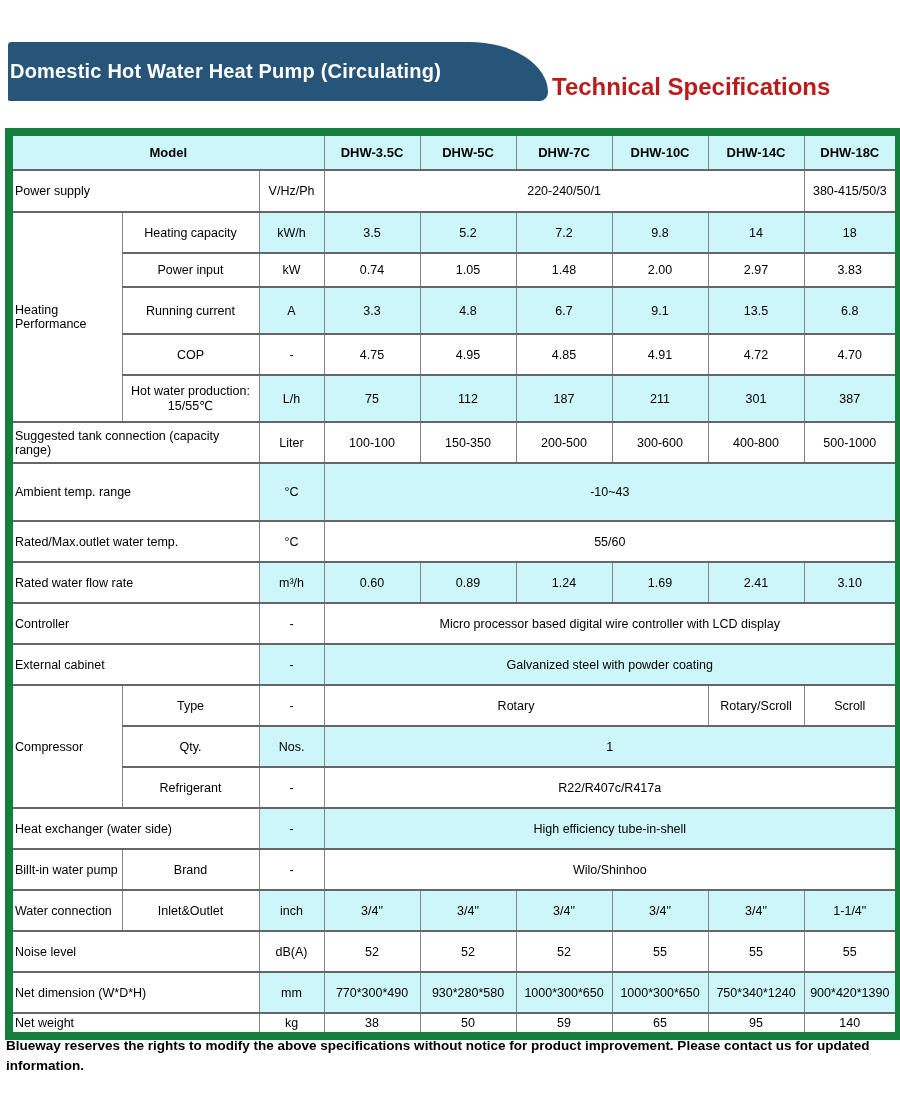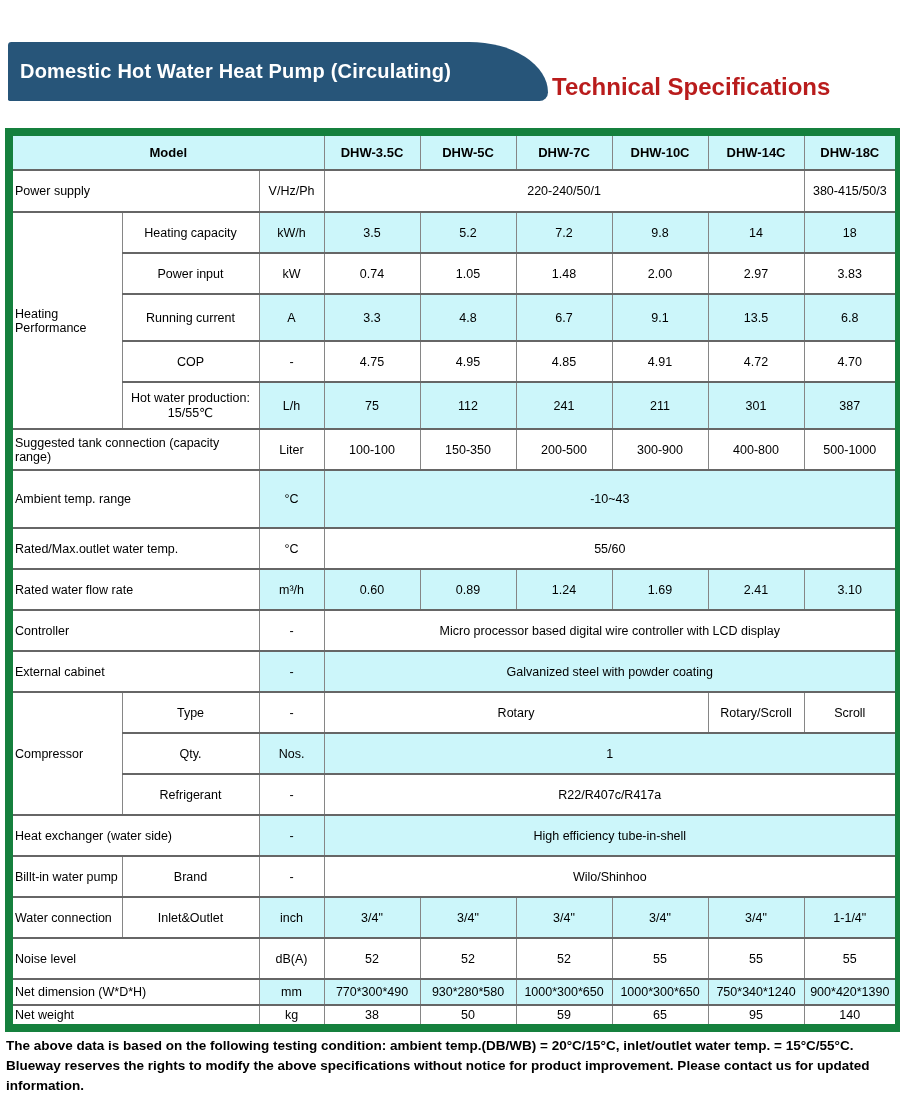--- a/index.html
+++ b/index.html
@@ -9,21 +9,21 @@
   }
   .banner{
     position:absolute;left:8px;top:42px;width:540px;height:59px;
     background:#275579;
     border-radius:4px 0 0 2px;
     border-top-right-radius:92px 59px;
     border-bottom-right-radius:10px;
     display:flex;align-items:center;
   }
   .banner-title{
-    color:#ffffff;font-weight:bold;font-size:20px;padding-left:12px;
+    color:#ffffff;font-weight:bold;font-size:20px;padding-left:2px;
     letter-spacing:0.2px;white-space:nowrap;
   }
   .tech-heading{
     position:absolute;left:552px;top:73px;
     color:#b91c1c;font-weight:bold;font-size:24px;white-space:nowrap;
   }
   table.spec{
     position:absolute;left:5px;top:128px;width:890px;
     border-collapse:collapse;table-layout:fixed;
     font-size:12.5px;
@@ -89,21 +89,21 @@
     <td rowspan="5" class="lbl">Heating Performance</td>
     <td>Heating capacity</td>
     <td class="cyan">kW/h</td>
     <td class="cyan">3.5</td>
     <td class="cyan">5.2</td>
     <td class="cyan">7.2</td>
     <td class="cyan">9.8</td>
     <td class="cyan">14</td>
     <td class="cyan">18</td>
   </tr>
-  <tr style="height:41px">
+  <tr style="height:34px">
     <td>Power input</td>
     <td>kW</td>
     <td>0.74</td>
     <td>1.05</td>
     <td>1.48</td>
     <td>2.00</td>
     <td>2.97</td>
     <td>3.83</td>
   </tr>
   <tr style="height:47px">
@@ -124,33 +124,33 @@
     <td>4.85</td>
     <td>4.91</td>
     <td>4.72</td>
     <td>4.70</td>
   </tr>
   <tr style="height:47px">
     <td>Hot water production: 15/55℃</td>
     <td class="cyan">L/h</td>
     <td class="cyan">75</td>
     <td class="cyan">112</td>
-    <td class="cyan">241</td>
+    <td class="cyan">187</td>
     <td class="cyan">211</td>
     <td class="cyan">301</td>
     <td class="cyan">387</td>
   </tr>
 
   <tr style="height:41px">
     <td colspan="2" class="lbl">Suggested tank connection (capacity range)</td>
     <td>Liter</td>
     <td>100-100</td>
     <td>150-350</td>
     <td>200-500</td>
-    <td>300-900</td>
+    <td>300-600</td>
     <td>400-800</td>
     <td>500-1000</td>
   </tr>
 
   <tr style="height:58px">
     <td colspan="2" class="lbl">Ambient temp. range</td>
     <td class="cyan">°C</td>
     <td colspan="6" class="cyan">-10~43</td>
   </tr>
 
@@ -231,21 +231,21 @@
     <td colspan="2" class="lbl">Noise level</td>
     <td>dB(A)</td>
     <td>52</td>
     <td>52</td>
     <td>52</td>
     <td>55</td>
     <td>55</td>
     <td>55</td>
   </tr>
 
-  <tr style="height:26px">
+  <tr style="height:41px">
     <td colspan="2" class="lbl">Net dimension (W*D*H)</td>
     <td class="cyan">mm</td>
     <td class="cyan">770*300*490</td>
     <td class="cyan">930*280*580</td>
     <td class="cyan">1000*300*650</td>
     <td class="cyan">1000*300*650</td>
     <td class="cyan">750*340*1240</td>
     <td class="cyan">900*420*1390</td>
   </tr>
 
@@ -256,15 +256,14 @@
     <td>50</td>
     <td>59</td>
     <td>65</td>
     <td>95</td>
     <td>140</td>
   </tr>
 </tbody>
   </table>
 
 <div class="footer">
-  <div>The above data is based on the following testing condition: ambient temp.(DB/WB) = 20°C/15°C, inlet/outlet water temp. = 15°C/55°C.</div>
   <div>Blueway reserves the rights to modify the above specifications without notice for product improvement. Please contact us for updated information.</div>
 </div>
 
 </body></html>

